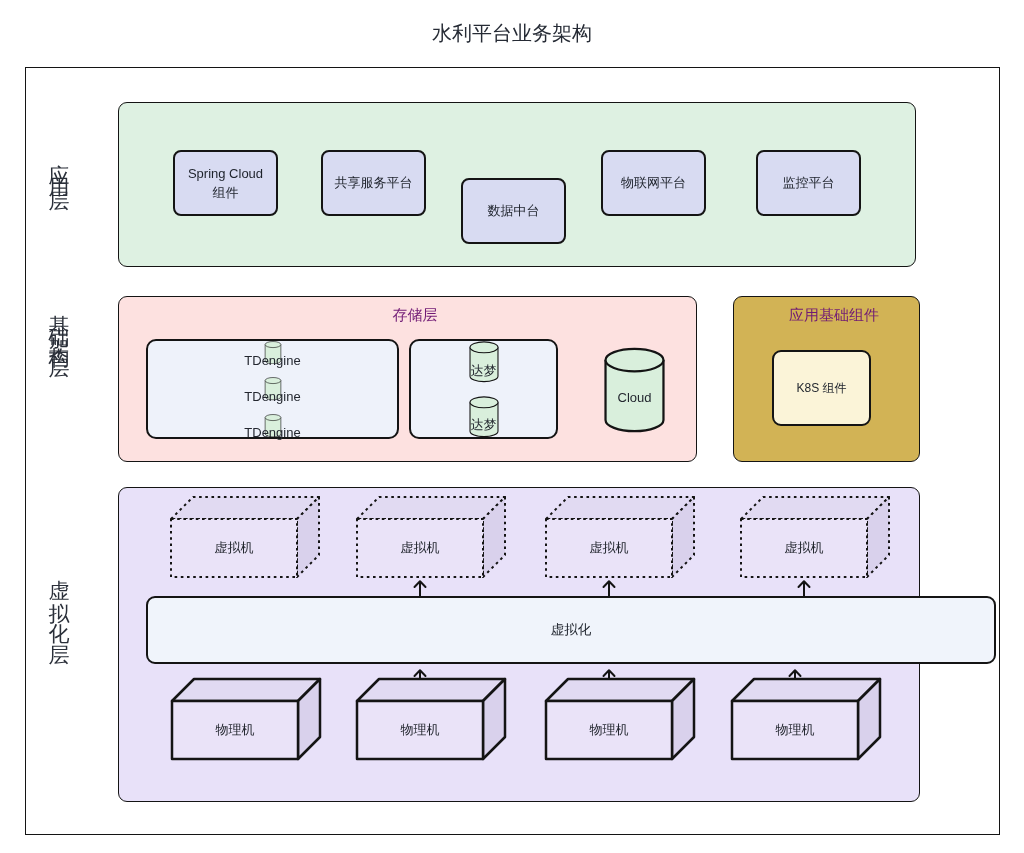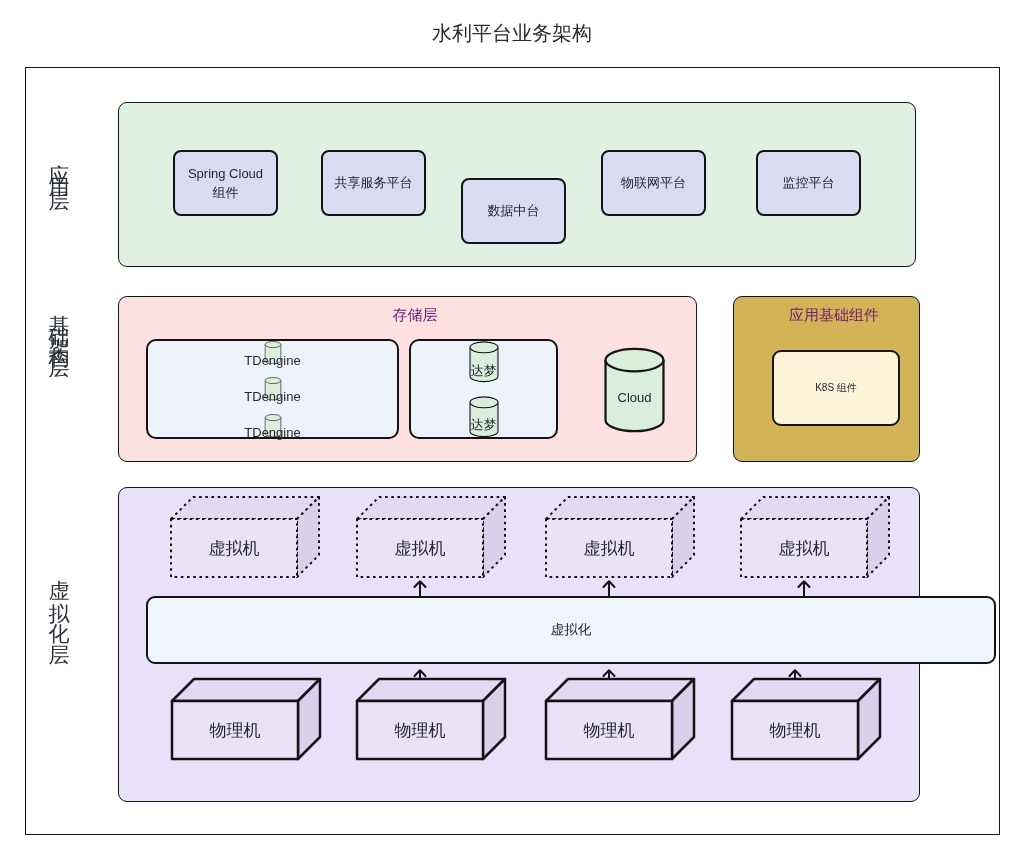--- a/index.html
+++ b/index.html
@@ -34,34 +34,34 @@
   .grp1{left:27px;width:253px;}
   .grp2{left:290px;width:149px;}
   .cyl{position:relative;width:66px;height:88px;}
   .cyl-redis{position:absolute;left:481px;top:50px;width:69px;height:86px;}
   .cyl svg,.cyl-redis svg{position:absolute;inset:0;width:100%;height:100%;}
   .cyl-body{fill:var(--cylinder-bg);stroke:var(--outline);stroke-width:2.4;}
   .cyl-top{fill:var(--cylinder-bg);stroke:var(--outline);stroke-width:2.4;}
   .cyl-label{position:absolute;left:0;right:0;top:50%;text-align:center;font-size:13px;color:#23272f;}
 
   .sec-gold{left:733px;top:296px;width:187px;height:166px;background:var(--gold-section-bg);}
-  .k8s-box{position:absolute;left:38px;top:53px;width:128px;height:76px;background:var(--k8s-box-bg);
-    border:2px solid var(--outline);border-radius:9px;display:flex;align-items:center;justify-content:center;font-size:10px;}
+  .k8s-box{position:absolute;left:38px;top:53px;width:99px;height:76px;background:var(--k8s-box-bg);
+    border:2px solid var(--outline);border-radius:9px;display:flex;align-items:center;justify-content:center;font-size:12px;}
 
   .sec-virt{left:118px;top:487px;width:802px;height:315px;background:var(--virt-section-bg);}
   .box3d{position:absolute;width:152px;height:84px;}
   .vm0{left:50px;top:7px;} .vm1{left:236px;top:7px;} .vm2{left:425px;top:7px;} .vm3{left:620px;top:7px;}
   .pm0{left:51px;top:189px;} .pm1{left:236px;top:189px;} .pm2{left:425px;top:189px;} .pm3{left:611px;top:189px;}
   .box3d svg{position:absolute;inset:0;width:100%;height:100%;overflow:visible;}
   .face{stroke:var(--outline);stroke-width:2.2;stroke-linejoin:round;}
   .face.top{fill:var(--box3d-top);} .face.side{fill:var(--box3d-side);} .face.front{fill:var(--box3d-front);}
   .dashed .face{stroke-dasharray:2.6 3.6;stroke-width:2;}
   .solid .face{stroke-width:2.5;}
   .b3d-label{position:absolute;left:2px;top:24px;width:126px;height:58px;display:flex;align-items:center;
-    justify-content:center;font-size:17px;color:#23272f;}
+    justify-content:center;font-size:13px;color:#23272f;}
 
   .bar{position:absolute;left:27px;top:108px;width:850px;height:68px;background:var(--bar-bg);
     border:2px solid var(--outline);border-radius:9px;display:flex;align-items:center;justify-content:center;font-size:13.5px;}
   .arrow{position:absolute;width:16px;height:20px;}
   .arrow path{stroke:var(--outline);stroke-width:2;fill:none;stroke-linecap:round;stroke-linejoin:round;}
   .va0{left:293px;top:90px;} .va1{left:482px;top:90px;} .va2{left:677px;top:90px;}
   .pa0{left:293px;top:179px;} .pa1{left:482px;top:179px;} .pa2{left:668px;top:179px;}
 </style>
 </head>
 <body>

